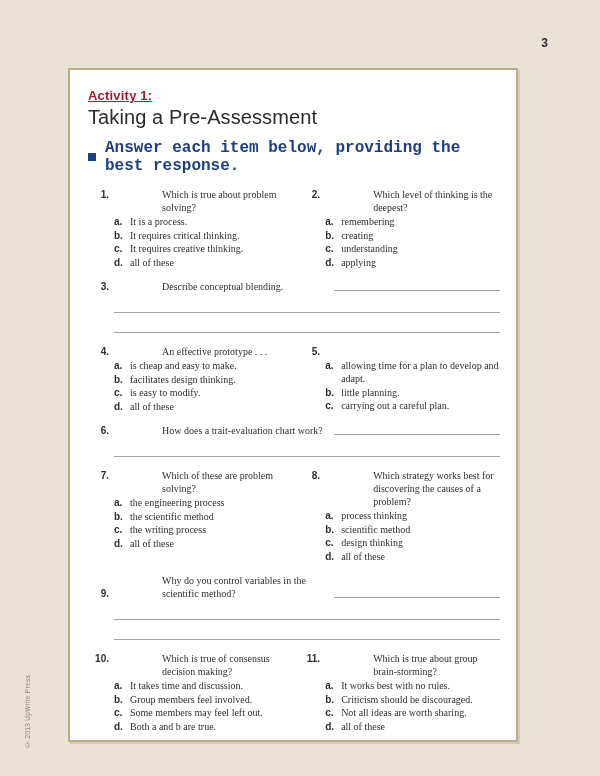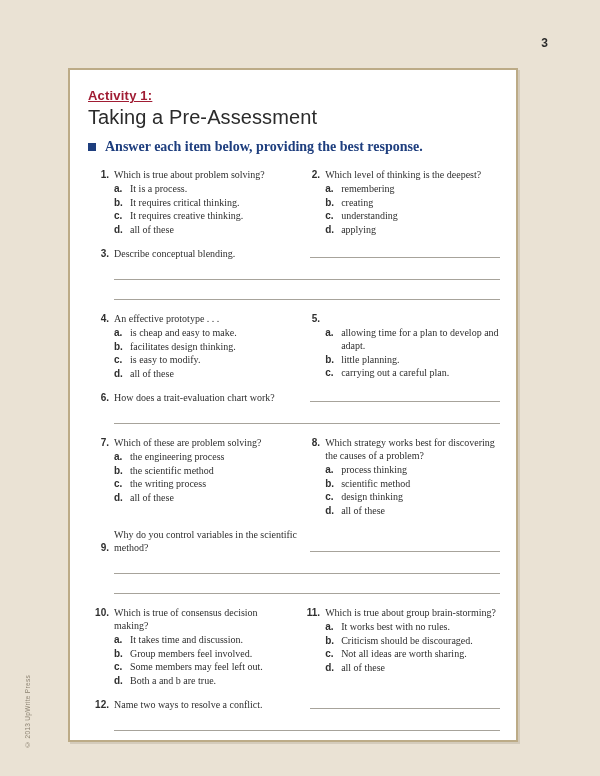--- a/index.html
+++ b/index.html
@@ -65,23 +65,23 @@
     margin-top: 10px;
   }
   .instruction-square {
     width: 8px;
     height: 8px;
     background: #1e3e7e;
     flex: 0 0 8px;
     margin-right: 9px;
   }
   .instruction-text {
-    font-family: Liberation Serif, serif;
-    font-weight: bold;
-    font-size: 14px;
+    font-family: Liberation Mono, monospace;
+    font-weight: bold;
+    font-size: 16px;
     color: #1e3e7e;
   }
   .questions {
     margin-top: 13px;
     font-size: 10px;
     line-height: 13px;
   }
   .row-pair {
     display: flex;
     margin-bottom: 11px;
@@ -89,21 +89,21 @@
   .col-left  { width: 51%; padding-right: 8px; }
   .col-right { width: 49%; }
   .q-head { display: flex; }
   .q-num {
     flex: 0 0 26px;
     text-align: right;
     padding-right: 5px;
     font-family: "Liberation Sans", sans-serif;
     font-weight: bold;
   }
-  .q-text { flex: 1; }
+  .q-text { flex: 1; margin-left: 48px; }
   .choices { margin-left: 26px; margin-top: 1px; }
   .choice { display: flex; margin-bottom: 0.5px; }
   .choice-letter {
     flex: 0 0 16px;
     font-family: "Liberation Sans", sans-serif;
     font-weight: bold;
   }
   .choice-text { flex: 1; }
   .row-open { margin-bottom: 12px; }
   .row-open .q-head { align-items: flex-end; }

